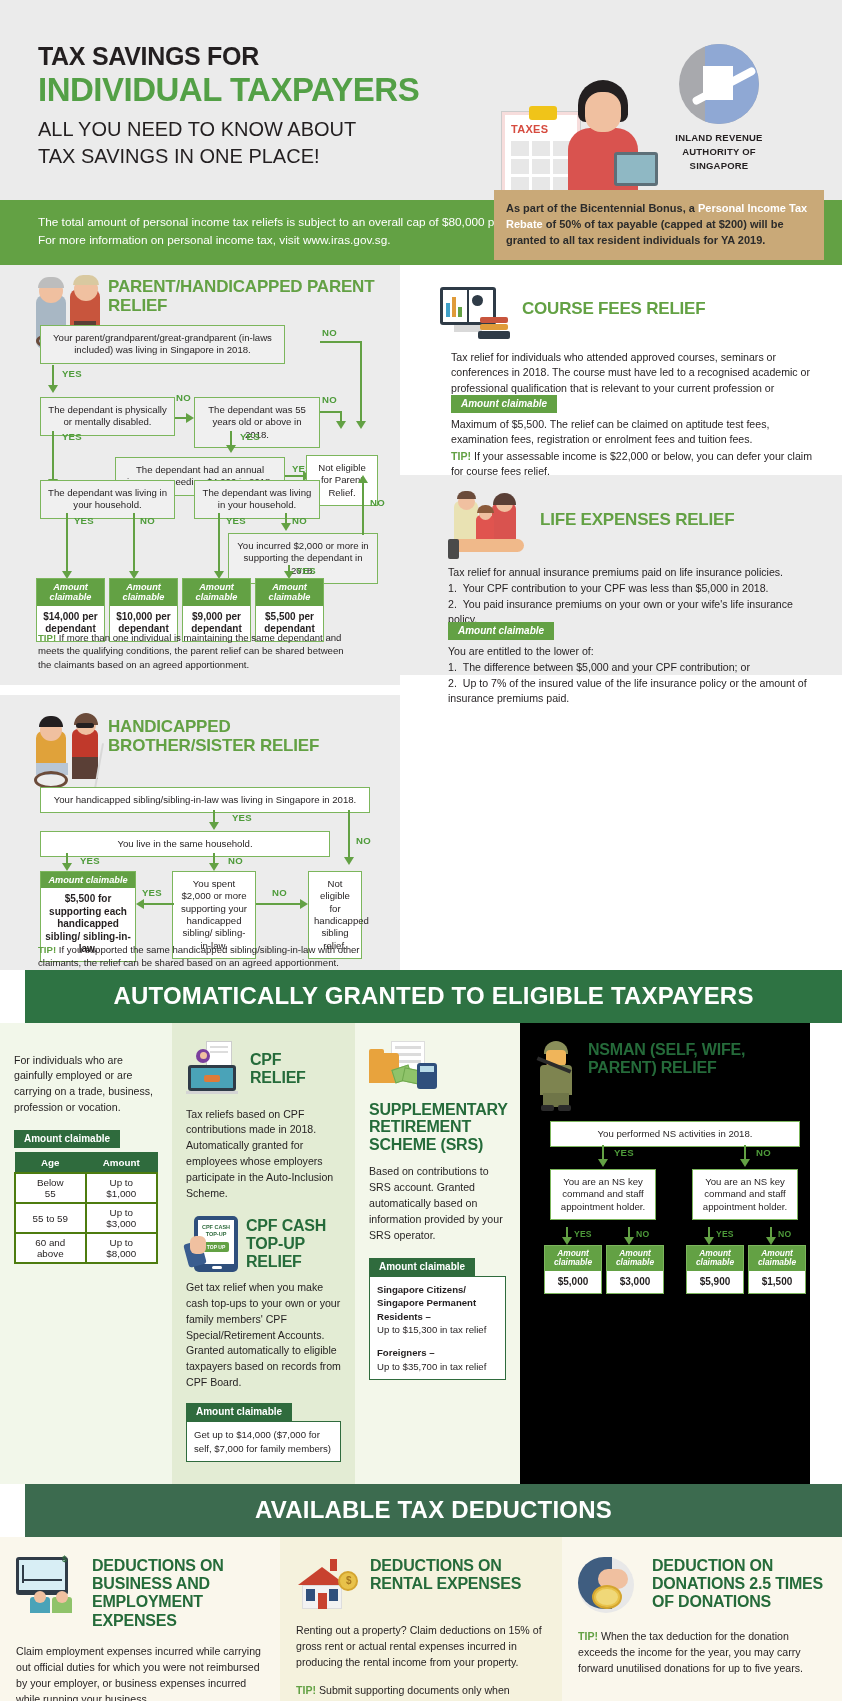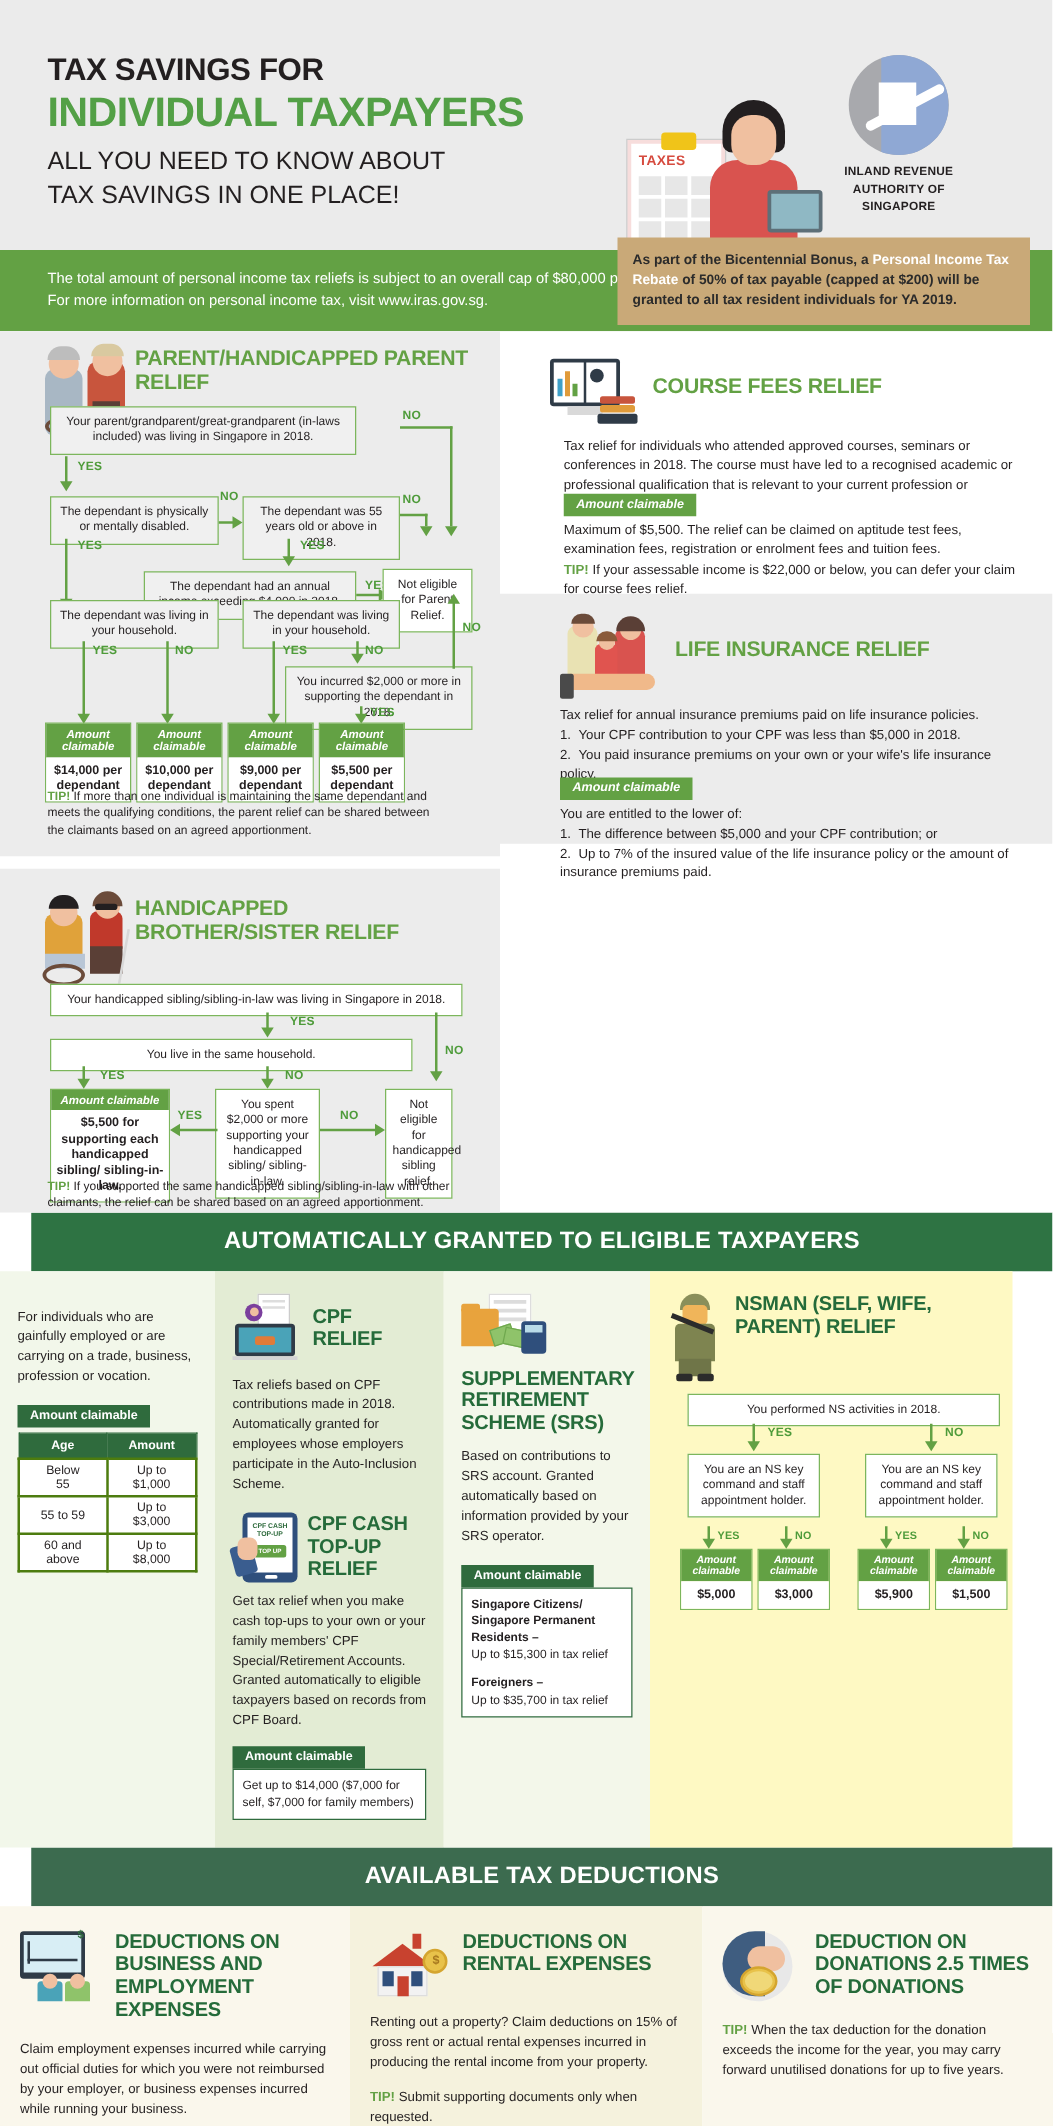--- a/index.html
+++ b/index.html
@@ -60,30 +60,30 @@
   .arw { position:absolute; width:0;height:0; }
   .arw.down { border-left:5px solid transparent;border-right:5px solid transparent;border-top:8px solid #63a144; }
   .arw.right { border-top:5px solid transparent;border-bottom:5px solid transparent;border-left:8px solid #63a144; }
   .arw.left { border-top:5px solid transparent;border-bottom:5px solid transparent;border-right:8px solid #63a144; }
   .arw.up { border-left:5px solid transparent;border-right:5px solid transparent;border-bottom:8px solid #63a144; }
   .amount-card { position:absolute; border:1.6px solid #7cb65c; }
   .amount-card .hd { background:#63a144; color:#fff; font-size:9.2px; font-style:italic; font-weight:bold; text-align:center; padding:3px 2px; line-height:1.15;}
   .amount-card .bd { background:#fff; font-size:10px; font-weight:bold; text-align:center; padding:5px 3px; line-height:1.25; }
 
   
-  .banner { background:#2e7343; color:#fff; text-align:center; font-size:19px; font-weight:bold; padding:12px 0 13px 0; letter-spacing:.2px;margin-left:25px; }
+  .banner { background:#2e7343; color:#fff; text-align:center; font-size:24px; font-weight:bold; padding:12px 0 13px 0; letter-spacing:.2px;margin-left:25px; }
   .banner.dark2 { background:#3c6b4f; }
 
   
   .auto-row { display:flex; }
   .auto-col { padding:18px 14px 22px 14px; position:relative; }
   .c1 { background:#f2f7ea; width:172px; }
   .c2 { background:#e3ecd4; width:183px; }
   .c3 { background:#f3f7ea; width:165px; }
-  .c4 { background:#fef9c3; width:290px; }
+  .c4 { background:#000000; width:290px; }
   .mini-table { width:100%; border-collapse:collapse; margin-top:4px; }
   .mini-table th { background:#2f6b3d; color:#fff; font-size:9.8px; padding:4px 3px; border:1px solid #2f6b3d; }
   .mini-table td { background:#fff; font-size:9.8px; padding:3px 15px; border:2px solid #4d7c0f; text-align:center; }
   .boxout { border:1.4px solid #2f6b3d; background:#fff; font-size:9.6px; line-height:1.4; padding:6px 7px; }
 
   
   .ded-row { display:flex; }
   .ded-col { padding:20px 16px 26px 16px; }
   .d1 { background:#faf7ec; width:280px;}
   .d2 { background:#f5f2dd; width:282px;}
@@ -286,21 +286,21 @@
       <div style="position:absolute;left:9px;top:-2px;width:19px;height:8px;background:#6b4b3a;border-radius:10px 10px 0 0;"></div>
       <div style="position:absolute;left:44px;top:10px;width:24px;height:38px;background:#d9534f;border-radius:6px 6px 0 0;"></div>
       <div style="position:absolute;left:48px;top:2px;width:17px;height:17px;background:#f0c0a0;border-radius:9px;"></div>
       <div style="position:absolute;left:45px;top:0px;width:23px;height:12px;background:#5a3f36;border-radius:12px 12px 0 0;"></div>
       <div style="position:absolute;left:28px;top:22px;width:18px;height:26px;background:#e0544f;border-radius:5px 5px 0 0;"></div>
       <div style="position:absolute;left:31px;top:14px;width:13px;height:13px;background:#f0c0a0;border-radius:7px;"></div>
       <div style="position:absolute;left:29px;top:12px;width:17px;height:8px;background:#8a5a3a;border-radius:9px 9px 0 0;"></div>
       <div style="position:absolute;left:2px;top:46px;width:74px;height:13px;background:#f0b98a;border-radius:7px;"></div>
       <div style="position:absolute;left:0px;top:46px;width:11px;height:20px;background:#4a4a4a;border-radius:2px;"></div>
     </div>
-    <div class="sect-title" style="position:absolute;left:540px;top:245px;">LIFE INSURANCE RELIEF</div>
+    <div class="sect-title" style="position:absolute;left:540px;top:245px;">LIFE EXPENSES RELIEF</div>
     <div class="body-txt" style="position:absolute;left:448px;top:300px;width:370px;">Tax relief for annual insurance premiums paid on life insurance policies.</div>
     <div class="body-txt" style="position:absolute;left:448px;top:316px;width:370px;">
       1.&nbsp;&nbsp;<span>Your CPF contribution to your CPF was less than $5,000 in 2018.</span>
     </div>
     <div class="body-txt" style="position:absolute;left:448px;top:332px;width:370px;">
       2.&nbsp;&nbsp;<span>You paid insurance premiums on your own or your wife's life insurance policy.</span>
     </div>
     <div style="position:absolute;left:448px;top:355px;"><span class="amt-tag">Amount claimable</span></div>
     <div class="body-txt" style="position:absolute;left:448px;top:379px;width:370px;">You are entitled to the lower of:</div>
     <div class="body-txt" style="position:absolute;left:448px;top:395px;width:370px;">

